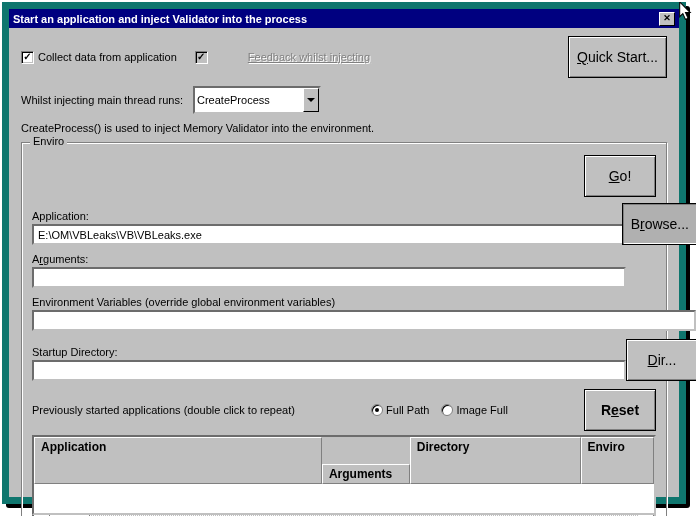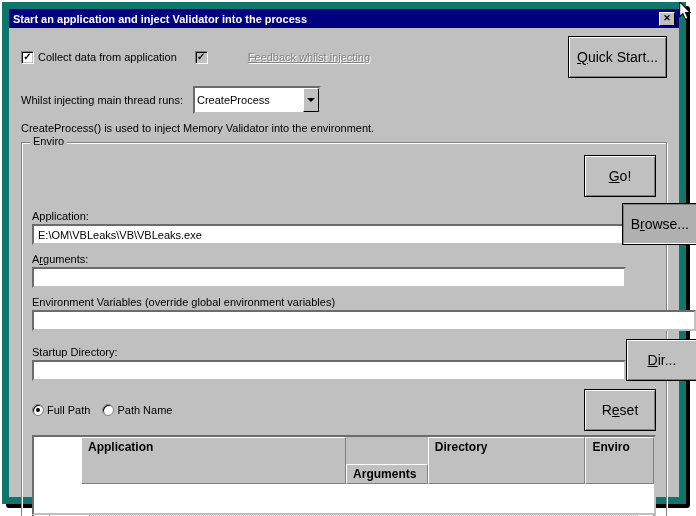--- a/index.html
+++ b/index.html
@@ -168,21 +168,20 @@
     .radio.checked::after {
       content: "";
       width: 4px; height: 4px; background: #000; border-radius: 50%;
     }
     .grid {
       border: 2px inset #c0c0c0;
       background: #fff;
       height: 80px;
       margin-top: 4px;
       overflow: hidden;
-      padding-left: 47px;
     }
     .grid-head {
       display: flex;
       background: #c0c0c0;
     }
     .grid-head .col {
       border: 1px solid #fff;
       border-right-color: #808080;
       border-bottom-color: #808080;
       padding: 2px 6px;
@@ -289,31 +288,32 @@
         <div class="input-col">
           <span class="field-label">Startup Directory:</span>
           <input class="text-input" type="text" value="" style="">
         </div>
         <div class="right-col">
           <button class="btn" style="min-width:72px;"><u class="accel">D</u>ir...</button>
         </div>
       </div>
 
       <div class="prev-row">
+        <span>Previously started applications (double click to repeat)</span>
         <div class="radio-group">
           <label style="display:flex;align-items:center;">
             <span class="radio checked"></span>
             <span>Full Path</span>
           </label>
           <label style="display:flex;align-items:center;">
             <span class="radio"></span>
-            <span>Path Name</span>
+            <span>Image Full</span>
           </label>
         </div>
-        <button class="btn" style="min-width:72px;">R<u class="accel">e</u>set</button>
+        <button class="btn" style="min-width:72px;font-weight:bold;">R<u class="accel">e</u>set</button>
       </div>
 
       <div class="grid">
         <div class="grid-head">
           <div class="col" style="width:318px;">Application</div>
           <div class="col" style="width:96px;margin-top:27px;">Arguments</div>
           <div class="col" style="width:188px;">Directory</div>
           <div class="col" style="width:80px;overflow:hidden;">Enviro</div>
         </div>
       </div>

